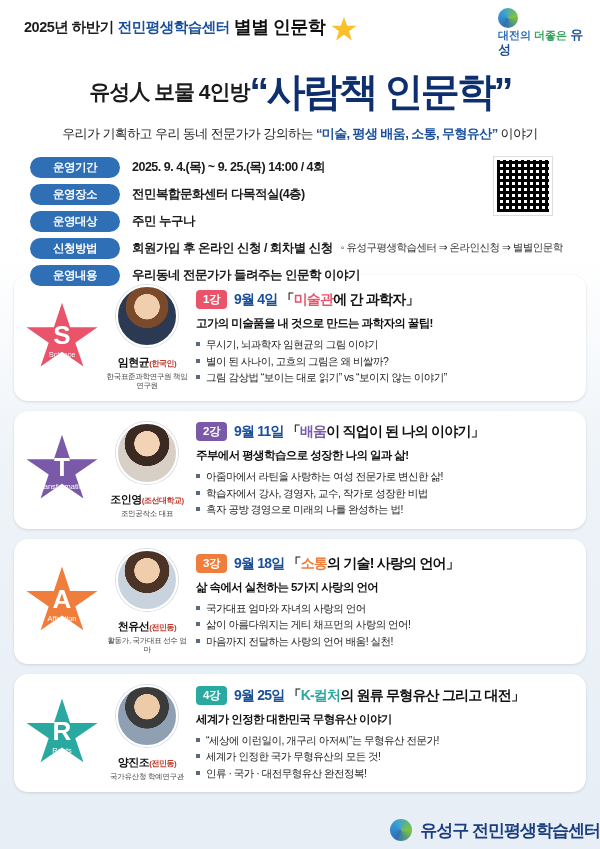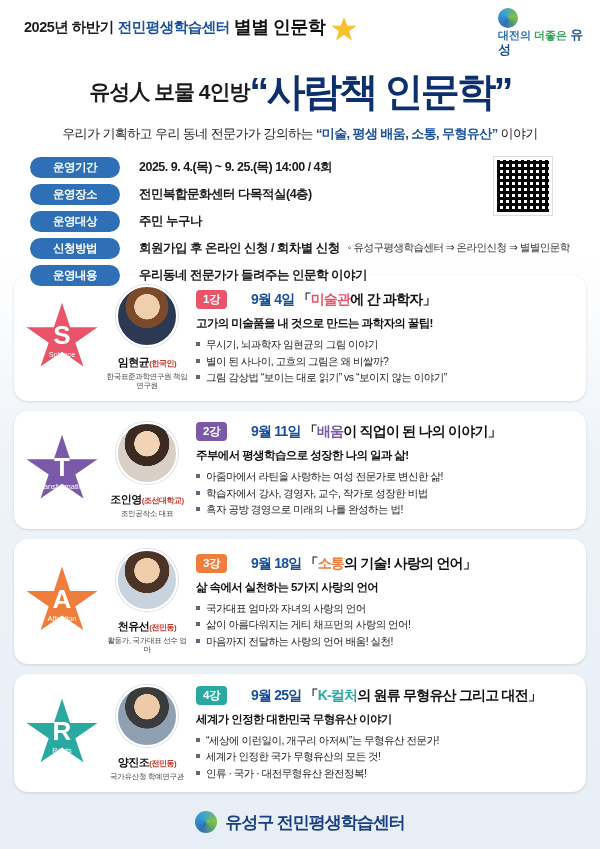--- a/index.html
+++ b/index.html
@@ -106,21 +106,21 @@
   .pill{
     display:inline-block;
     min-width:74px;
     text-align:center;
     background:#2f6fb5;
     color:#fff;
     font-size:11.5px;
     font-weight:bold;
     border-radius:11px;
     padding:3px 8px;
-    margin-right:19px;
+    margin-right:12px;
     letter-spacing:-0.5px;
   }
   .info-text{color:#1b1b1b;font-weight:bold;}
   .qr{
     position:absolute;
     right:26px;top:2px;
     width:52px;height:52px;
     background:
       repeating-linear-gradient(90deg,#000 0 3px,#fff 3px 6px),
       repeating-linear-gradient(0deg,#000 0 3px,#fff 3px 6px);
@@ -186,21 +186,21 @@
     margin-top:8px;font-size:11px;font-weight:bold;color:#111;letter-spacing:-0.5px;
   }
   .pname .sub{font-size:8px;color:#c0392b;font-weight:bold;}
   .porg{
     font-size:7.5px;color:#444;margin-top:2px;line-height:1.25;letter-spacing:-0.3px;
   }
   .body-col{
     flex:1;padding-left:6px;padding-right:4px;
   }
   .body-head{
-    display:flex;align-items:center;gap:24px;margin-bottom:7px;
+    display:flex;align-items:center;gap:7px;margin-bottom:7px;
   }
   .num{
     background:#e9546b;color:#fff;font-size:11.5px;font-weight:bold;
     border-radius:4px;padding:2px 7px;letter-spacing:-0.5px;
   }
   .topic{
     font-size:14px;font-weight:bold;letter-spacing:-0.8px;color:#111;
   }
   .topic .date{color:#1a4f9c;}
   .topic .k1{color:#e9546b;}
@@ -226,22 +226,22 @@
   .c3 .num{background:#ef7d3c;}
   .c4 .star-badge{background:#2aa9a0;}
   .c4 .num{background:#2aa9a0;}
   .c2 .topic .k1{color:#7a5aa8;}
   .c3 .topic .k1{color:#ef7d3c;}
   .c4 .topic .k1{color:#2aa9a0;}
 
   
   .footer{
     position:absolute;
-    left:0;right:0;bottom:12px;
-    text-align:center;
+    left:0;right:0;bottom:4px;
+    text-align:right;
   }
   .footer-inner{
     display:inline-flex;align-items:center;gap:8px;
     font-size:17px;font-weight:bold;color:#1a3e7e;letter-spacing:-1px;
   }
   .foot-mark{
     width:22px;height:22px;border-radius:50%;
     background:conic-gradient(from 210deg,#2f6fb5,#39a0d8,#7fc242,#2f6fb5);
   }
 </style>

